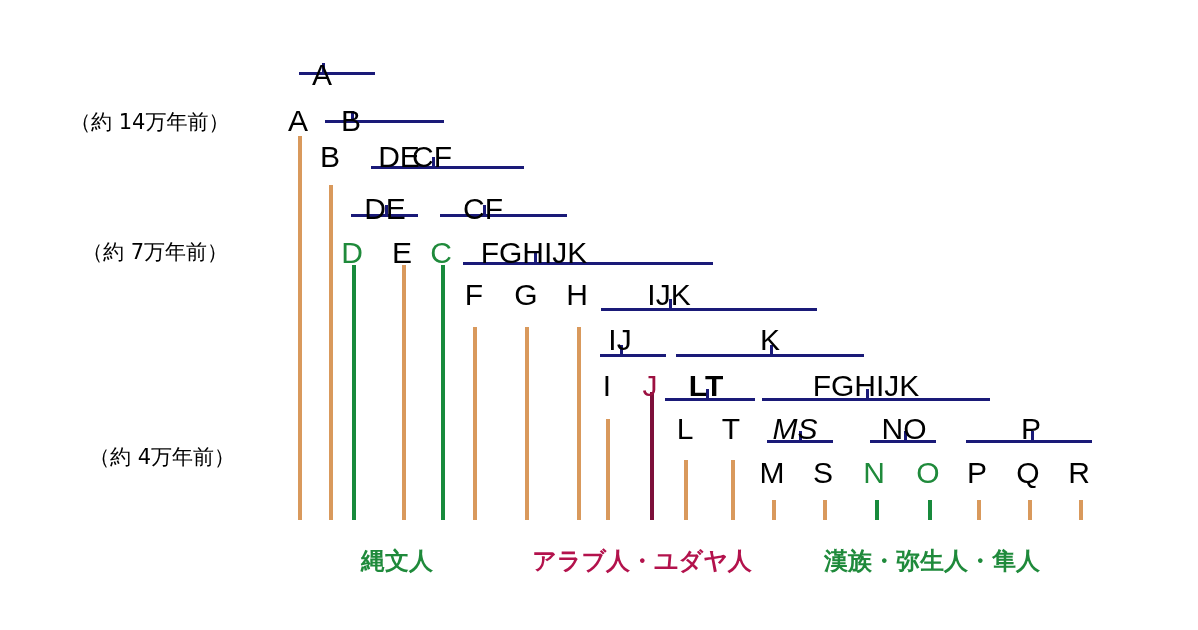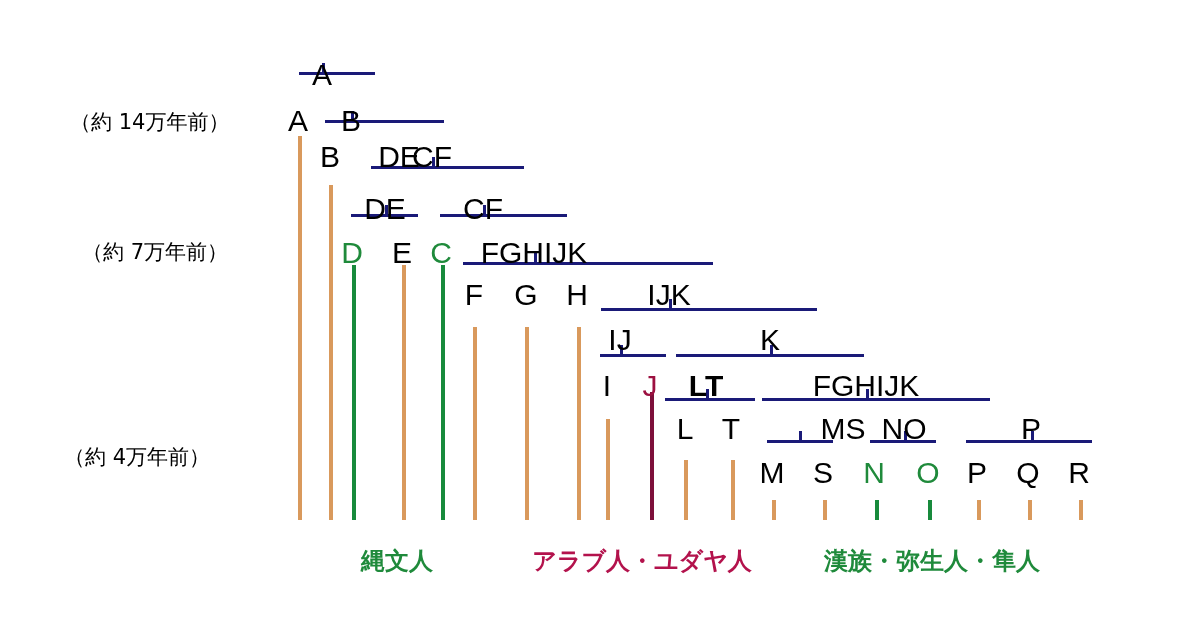--- a/index.html
+++ b/index.html
@@ -71,21 +71,21 @@
   .group-caption.crimson { color: #b3124c; }
 </style>
 </head>
 <body>
 
 <div id="stage">
 
   <div id="era-layer">
       <div class="era-label" style="left: 70px; top: 108px;">（約 14万年前）</div>
       <div class="era-label" style="left: 82px; top: 238px; text-align: right;">（約 7万年前）</div>
-      <div class="era-label" style="left: 64px; top: 443px;">（約 4万年前）</div>
+      <div class="era-label" style="left: 89px; top: 443px;">（約 4万年前）</div>
     </div>
   <div id="bars-layer">
       <div class="hbar" style="left: 299px; top: 72px; width: 76px;"></div>
       <div class="stem" style="left: 322px; top: 63px;"></div>
       <div class="hbar" style="left: 325px; top: 120px; width: 119px;"></div>
       <div class="stem" style="left: 351px; top: 111px;"></div>
       <div class="hbar" style="left: 371px; top: 166px; width: 153px;"></div>
       <div class="stem" style="left: 432px; top: 157px;"></div>
       <div class="hbar" style="left: 351px; top: 214px; width: 67px;"></div>
       <div class="stem" style="left: 385px; top: 205px;"></div>
@@ -149,21 +149,21 @@
       <div class="node-label" style="left: 577px; top: 280px;">H</div>
       <div class="node-label" style="left: 669px; top: 280px;">IJK</div>
       <div class="node-label" style="left: 620px; top: 325px;">IJ</div>
       <div class="node-label" style="left: 770px; top: 325px;">K</div>
       <div class="node-label" style="left: 607px; top: 371px;">I</div>
       <div class="node-label crimson" style="left: 650px; top: 371px;">J</div>
       <div class="node-label" style="left: 706px; top: 371px; font-weight: bold;">LT</div>
       <div class="node-label" style="left: 866px; top: 371px;">FGHIJK</div>
       <div class="node-label" style="left: 685px; top: 414px;">L</div>
       <div class="node-label" style="left: 731px; top: 414px;">T</div>
-      <div class="node-label" style="left: 843px; top: 414px;">MS</div>
+      <div class="node-label" style="left: 795px; top: 414px; font-style: italic;">MS</div>
       <div class="node-label" style="left: 904px; top: 414px;">NO</div>
       <div class="node-label" style="left: 1031px; top: 414px;">P</div>
       <div class="node-label" style="left: 772px; top: 458px;">M</div>
       <div class="node-label" style="left: 823px; top: 458px;">S</div>
       <div class="node-label green" style="left: 874px; top: 458px;">N</div>
       <div class="node-label green" style="left: 928px; top: 458px;">O</div>
       <div class="node-label" style="left: 977px; top: 458px;">P</div>
       <div class="node-label" style="left: 1028px; top: 458px;">Q</div>
       <div class="node-label" style="left: 1079px; top: 458px;">R</div>
     </div>

